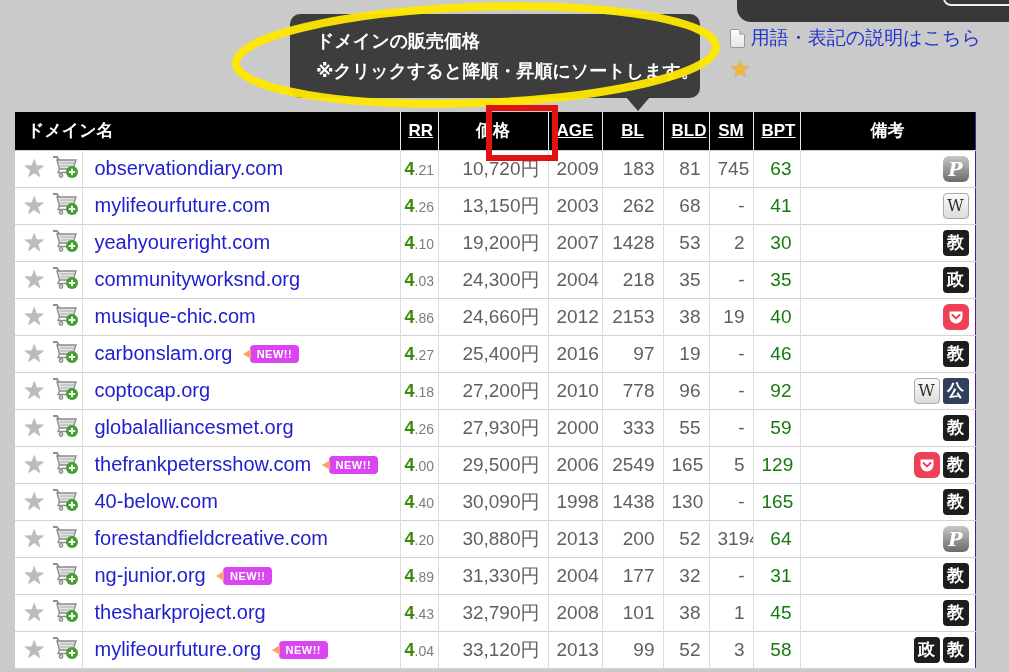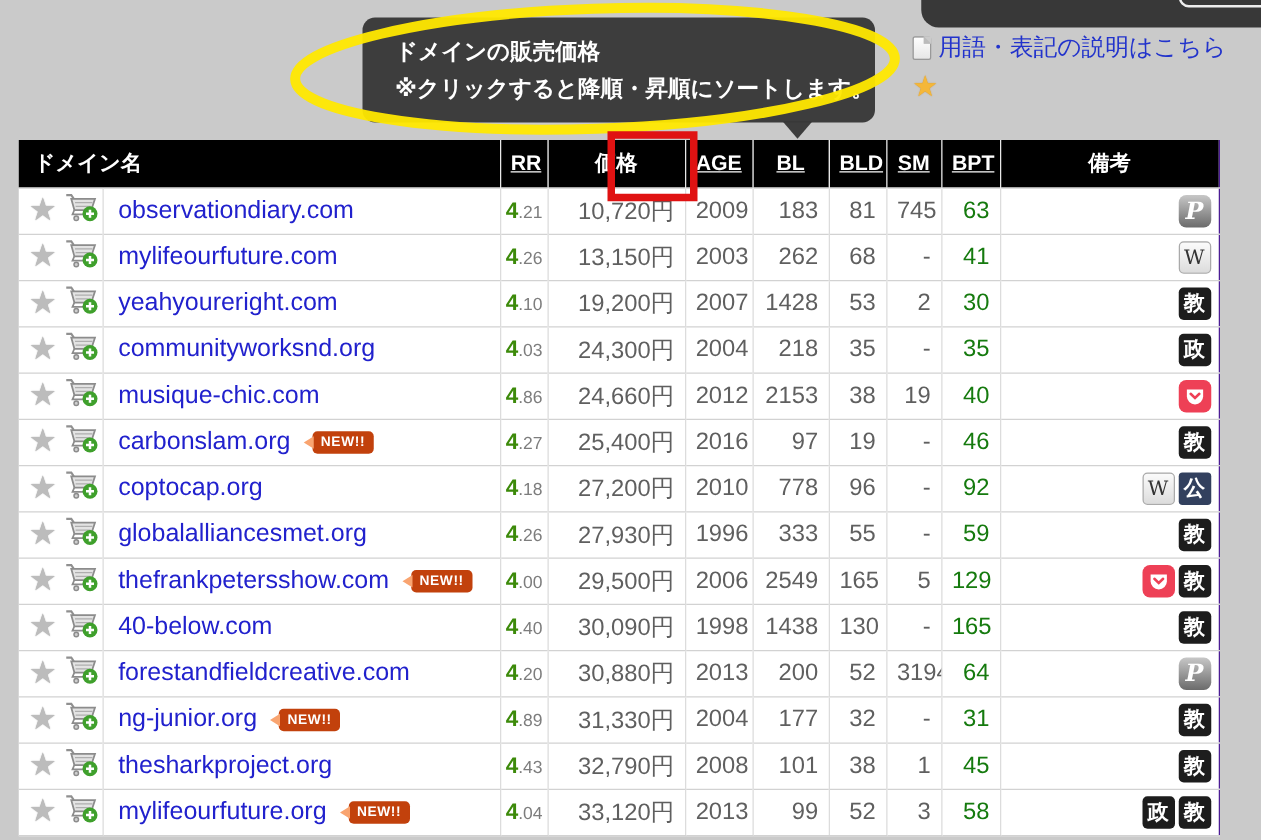--- a/index.html
+++ b/index.html
@@ -52,21 +52,21 @@
   td { height:37px; border-top:1px solid #d2d2d2; border-left:1px solid #dcdcdc;
        font-size:19px; color:#5f5f5f; padding:0 8px; white-space:nowrap; overflow:hidden; }
   td:first-child { border-left:none; }
   tr:last-child td { border-bottom:1px solid #d2d2d2; }
   td.icons-cell { padding:0 4px 0 8px; }
   .iconbox { display:flex; align-items:center; gap:6px; }
   .row-star { color:#bcbcbc; font-size:25px; line-height:1; text-shadow:0 0 1px #9a9a9a; cursor:pointer; }
   .cart { cursor:pointer; display:inline-block; }
   td.domain-cell { padding-left:12px; }
   .domain-link { color:#2121cd; text-decoration:none; cursor:pointer; font-size:20px; }
-  .new-badge { display:inline-block; position:relative; margin-left:12px; background:#c2410c;
+  .new-badge { display:inline-block; position:relative; margin-left:12px; background:#d946ef;
                color:#fff; font-size:11px; font-weight:bold; line-height:1;
                padding:4px 7px 3px; border-radius:4px; vertical-align:2px; letter-spacing:.5px;}
   .new-badge::before { content:""; position:absolute; left:-7px; top:4px;
                border-top:5px solid transparent; border-bottom:5px solid transparent;
                border-right:8px solid #f9a470; }
   td.rr-cell { text-align:center; padding:0 4px; }
   .rr-int { color:#3c8a0a; font-weight:bold; font-size:18px; }
   .rr-dec { color:#7d7d7d; font-size:14px; }
   td.num { text-align:right; }
   td.bpt-cell { text-align:right; color:#157a0e; }
@@ -398,21 +398,21 @@
               <path d="M21 14.8 v6.4 M17.8 18 h6.4" stroke="#fff" stroke-width="2" fill="none"></path>
             </svg>
           </span>
         </span>
       </td>
       <td class="domain-cell">
         <a class="domain-link">globalalliancesmet.org</a>
       </td>
       <td class="rr-cell"><span class="rr-int">4</span><span class="rr-dec">.26</span></td>
       <td class="num cell-price">27,930円</td>
-      <td class="num cell-age">1996</td>
+      <td class="num cell-age">2000</td>
       <td class="num cell-bl">333</td>
       <td class="num cell-bld">55</td>
       <td class="num cell-sm">-</td>
       <td class="bpt-cell cell-bpt">59</td>
       <td class="remarks-cell">
         <span class="remarks-inner">
                 <span class="ricon ic-kyo">教</span>
               </span>
       </td>
     </tr>

